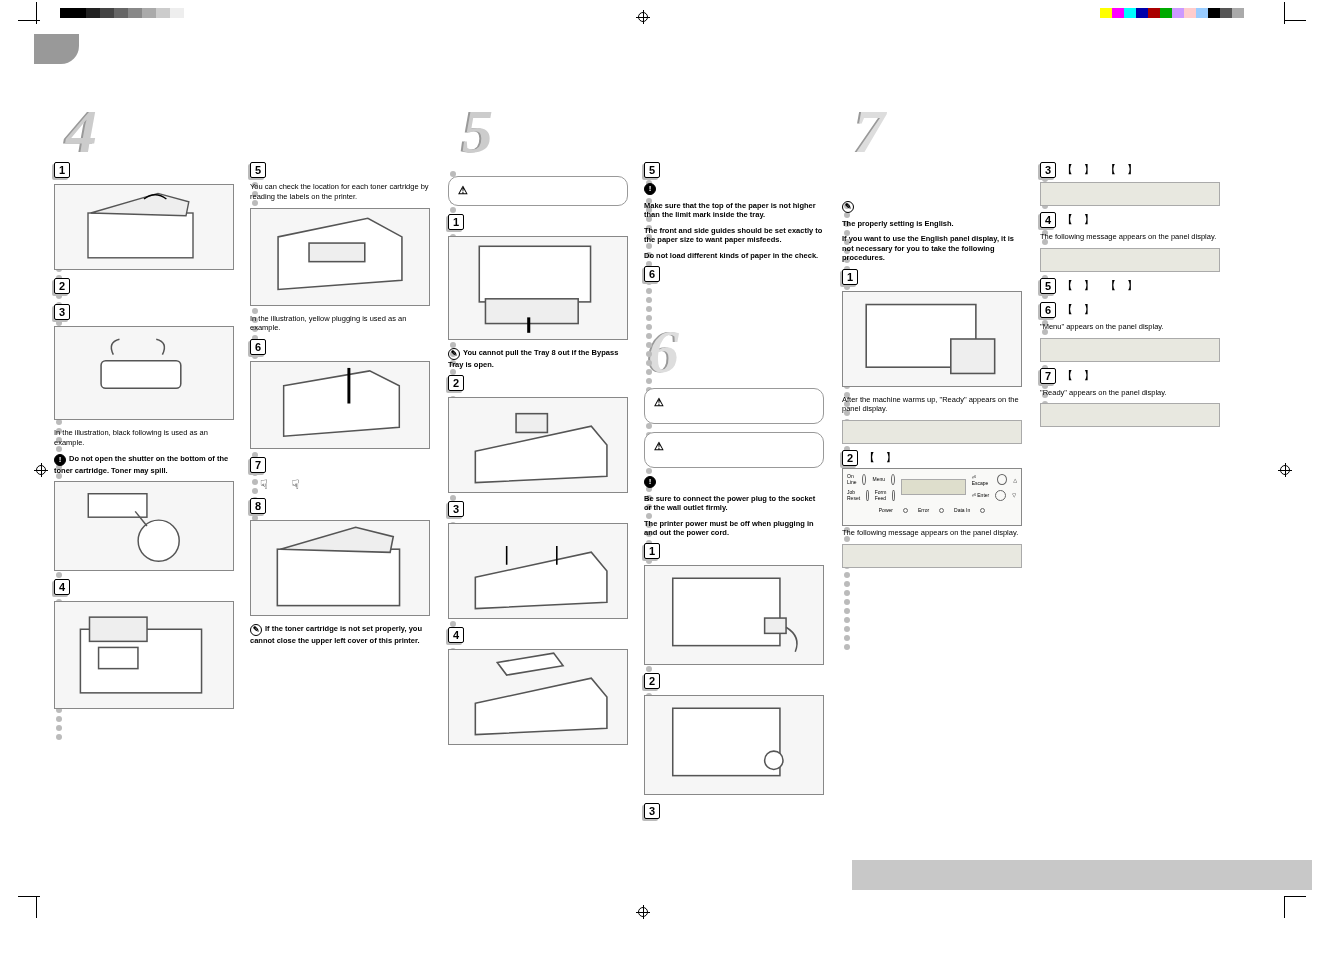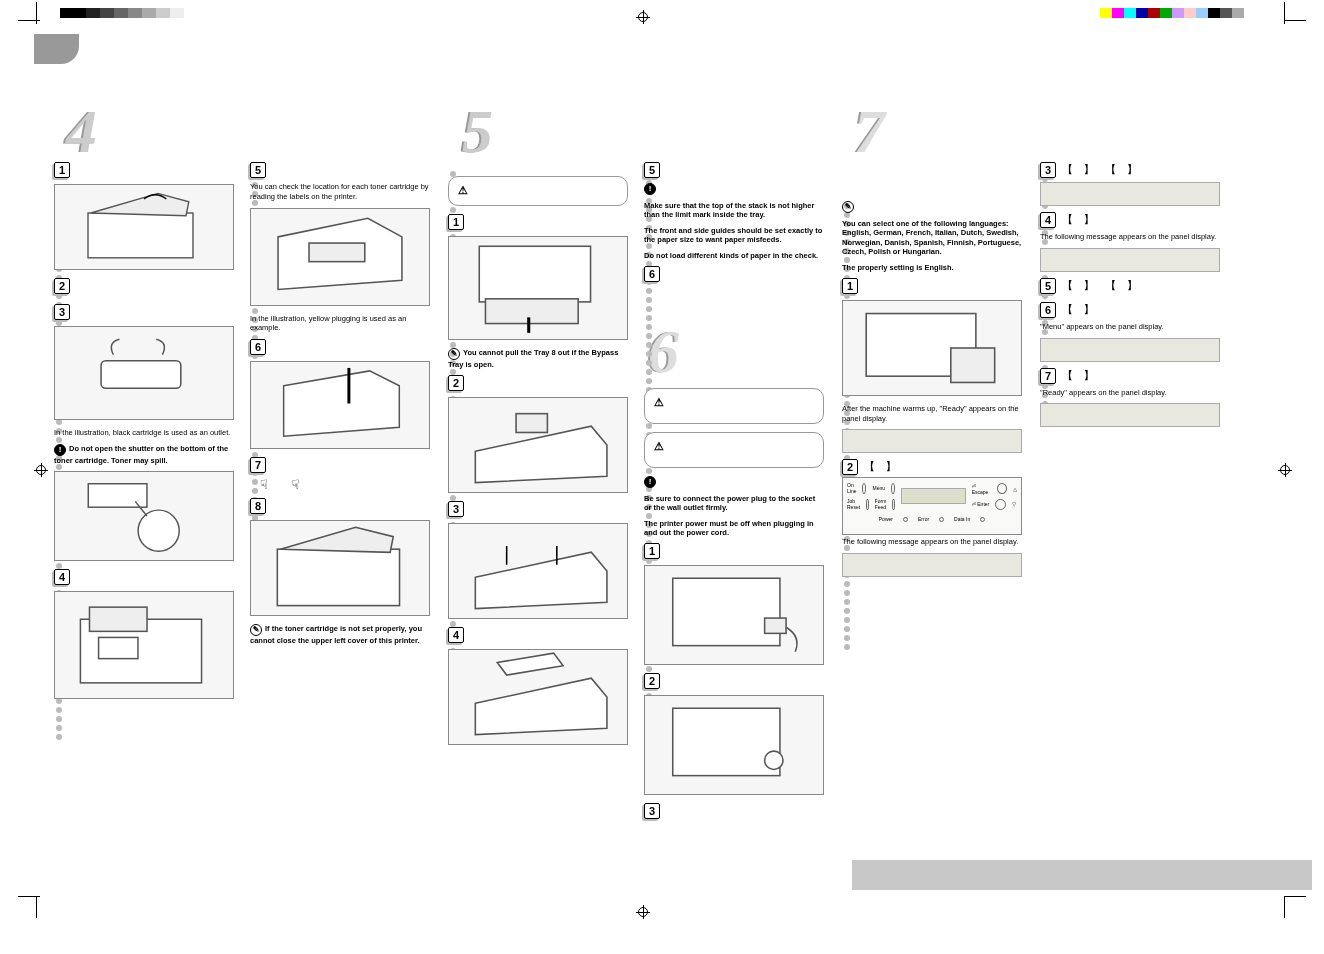--- a/index.html
+++ b/index.html
@@ -494,21 +494,21 @@
   <div style="height:8px"></div>
   <div class="flex-row">
       <div class="step">3</div>
     </div>
   <div class="illus" style="height:94px">
     <svg viewBox="0 0 100 60">
         <rect x="22" y="22" width="52" height="18" rx="3" fill="#fff" stroke="#555"></rect>
         <path d="M30,18 Q26,10 34,8 M62,18 Q66,10 58,8" fill="none" stroke="#555"></path>
       </svg>
   </div>
-  <div class="text">In the illustration, black cartridge is used as an outlet.</div>
+  <div class="text">In the illustration, black following is used as an example.</div>
   <div class="note"><span class="icon imp">!</span><span>Do not open the shutter on the bottom of the toner cartridge. Toner may spill.</span></div>
   <div class="illus" style="height:90px">
     <svg viewBox="0 0 100 60">
         <rect x="12" y="8" width="40" height="16" fill="#fff" stroke="#555"></rect>
         <circle cx="60" cy="40" r="14" fill="#fff" stroke="#555"></circle>
         <line x1="44" y1="20" x2="52" y2="30" stroke="#555"></line>
       </svg>
   </div>
   <div class="flex-row">
       <div class="step">4</div>
@@ -599,21 +599,21 @@
         <polygon points="24,8 60,2 66,10 30,16" fill="#fff" stroke="#555"></polygon>
       </svg>
   </div>
 </div>
 
 <div class="col col4">
   <div class="flex-row">
       <div class="step">5</div>
     </div>
   <div class="note"><span class="icon imp">!</span></div>
-  <div class="note">Make sure that the top of the stack is not higher than the limit mark inside the tray.</div>
+  <div class="note">Make sure that the top of the paper is not higher than the limit mark inside the tray.</div>
   <div class="note">The front and side guides should be set exactly to the paper size to want paper misfeeds.</div>
   <div class="note">Do not load different kinds of paper in the check.</div>
   <div class="flex-row">
       <div class="step">6</div>
     </div>
 
   <div style="height:100px"></div>
   <div class="callout" style="height:36px"><span class="icon warn"></span></div>
   <div class="callout" style="height:36px"><span class="icon warn"></span></div>
   <div class="note"><span class="icon imp">!</span></div>
@@ -638,22 +638,22 @@
         <circle cx="76" cy="42" r="6" fill="#fff" stroke="#555"></circle>
       </svg>
   </div>
   <div class="flex-row">
       <div class="step">3</div>
     </div>
 </div>
 
 <div class="col col5" style="top:198px">
   <div class="note"><span class="icon">✎</span></div>
-  <div class="note">You can select one of the following languages: English, German, French, Italian, Dutch, Swedish, Norwegian, Danish, Spanish, Finnish, Portuguese, Czech, Polish or Hungarian.</div>
   <div class="note">The properly setting is English.</div>
+  <div class="note">If you want to use the English panel display, it is not necessary for you to take the following procedures.</div>
   <div class="flex-row">
       <div class="step">1</div>
     </div>
   <div class="illus" style="height:96px">
     <svg viewBox="0 0 100 60">
         <rect x="8" y="8" width="70" height="40" fill="#fff" stroke="#555"></rect>
         <rect x="62" y="30" width="28" height="22" fill="#eee" stroke="#555"></rect>
       </svg>
   </div>
   <div class="text">After the machine warms up, "Ready" appears on the panel display.</div>

